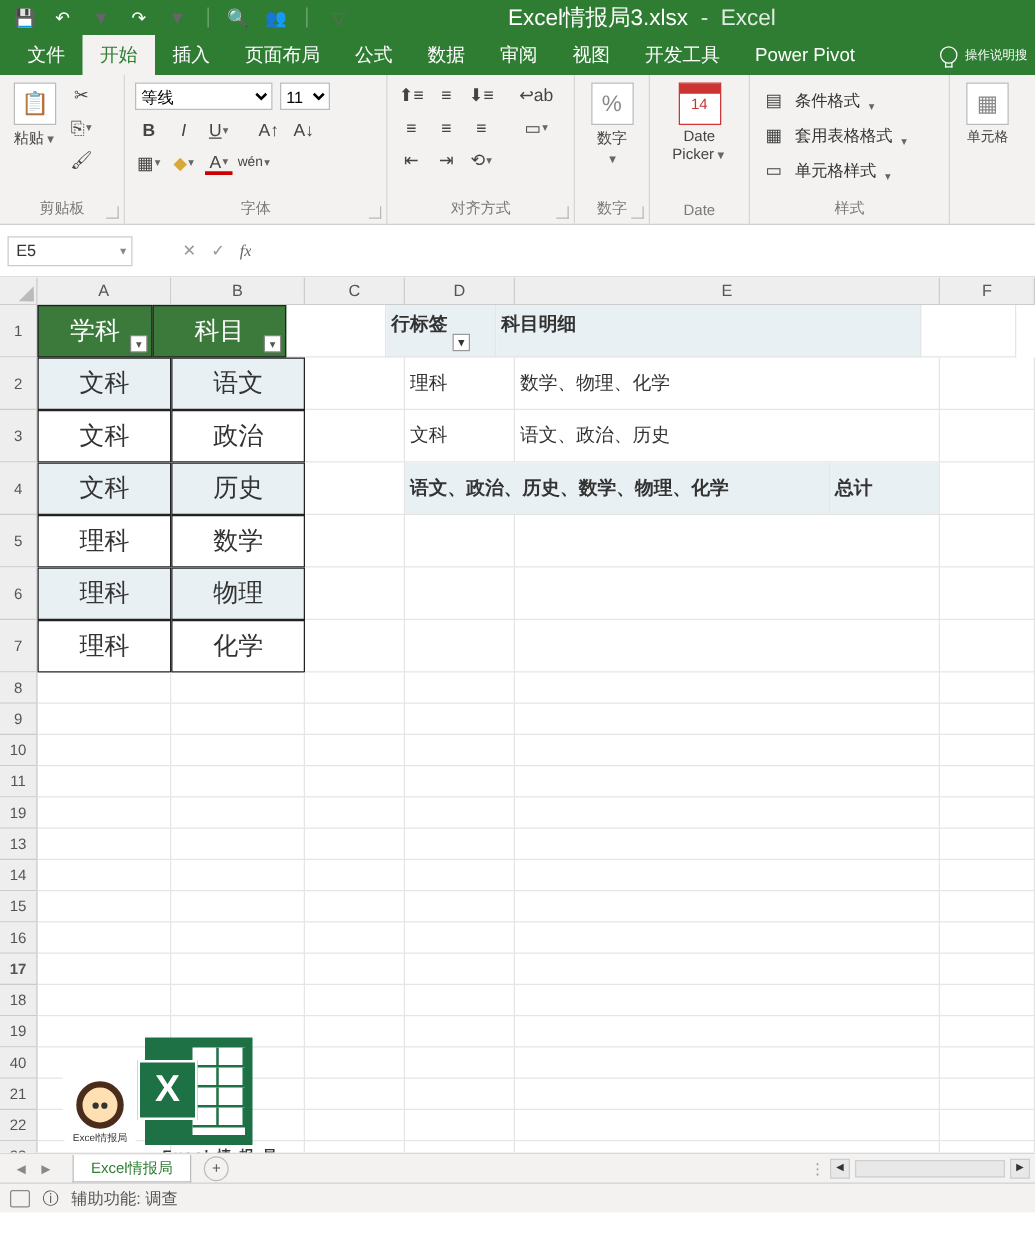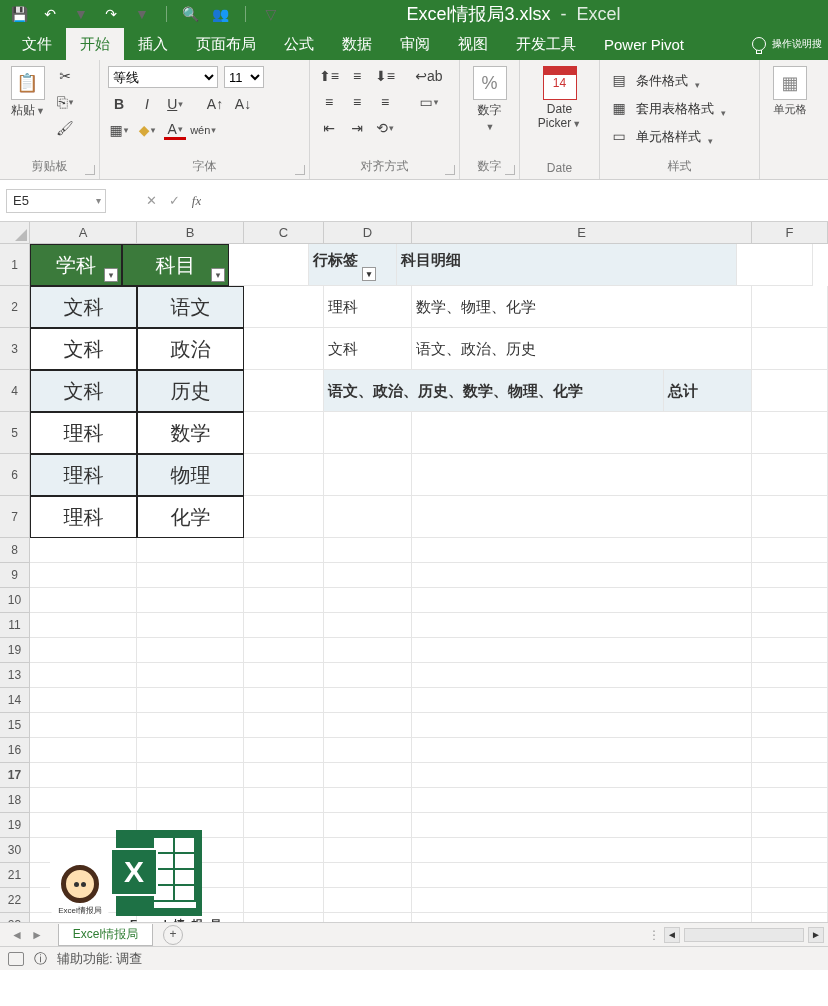--- a/index.html
+++ b/index.html
@@ -454,21 +454,21 @@
       <div class="row" style="height: 25px;">
         <div class="rh">19</div>
         <div class="cell" style="width: 107px;"></div>
         <div class="cell" style="width: 107px;"></div>
         <div class="cell" style="width: 80px;"></div>
         <div class="cell" style="width: 88px;"></div>
         <div class="cell" style="width: 340px;"></div>
         <div class="cell" style="width: 76px;"></div>
       </div>
       <div class="row" style="height: 25px;">
-        <div class="rh">30</div>
+        <div class="rh">40</div>
         <div class="cell" style="width: 107px;"></div>
         <div class="cell" style="width: 107px;"></div>
         <div class="cell" style="width: 80px;"></div>
         <div class="cell" style="width: 88px;"></div>
         <div class="cell" style="width: 340px;"></div>
         <div class="cell" style="width: 76px;"></div>
       </div>
       <div class="row" style="height: 25px;">
         <div class="rh">21</div>
         <div class="cell" style="width: 107px;"></div>

